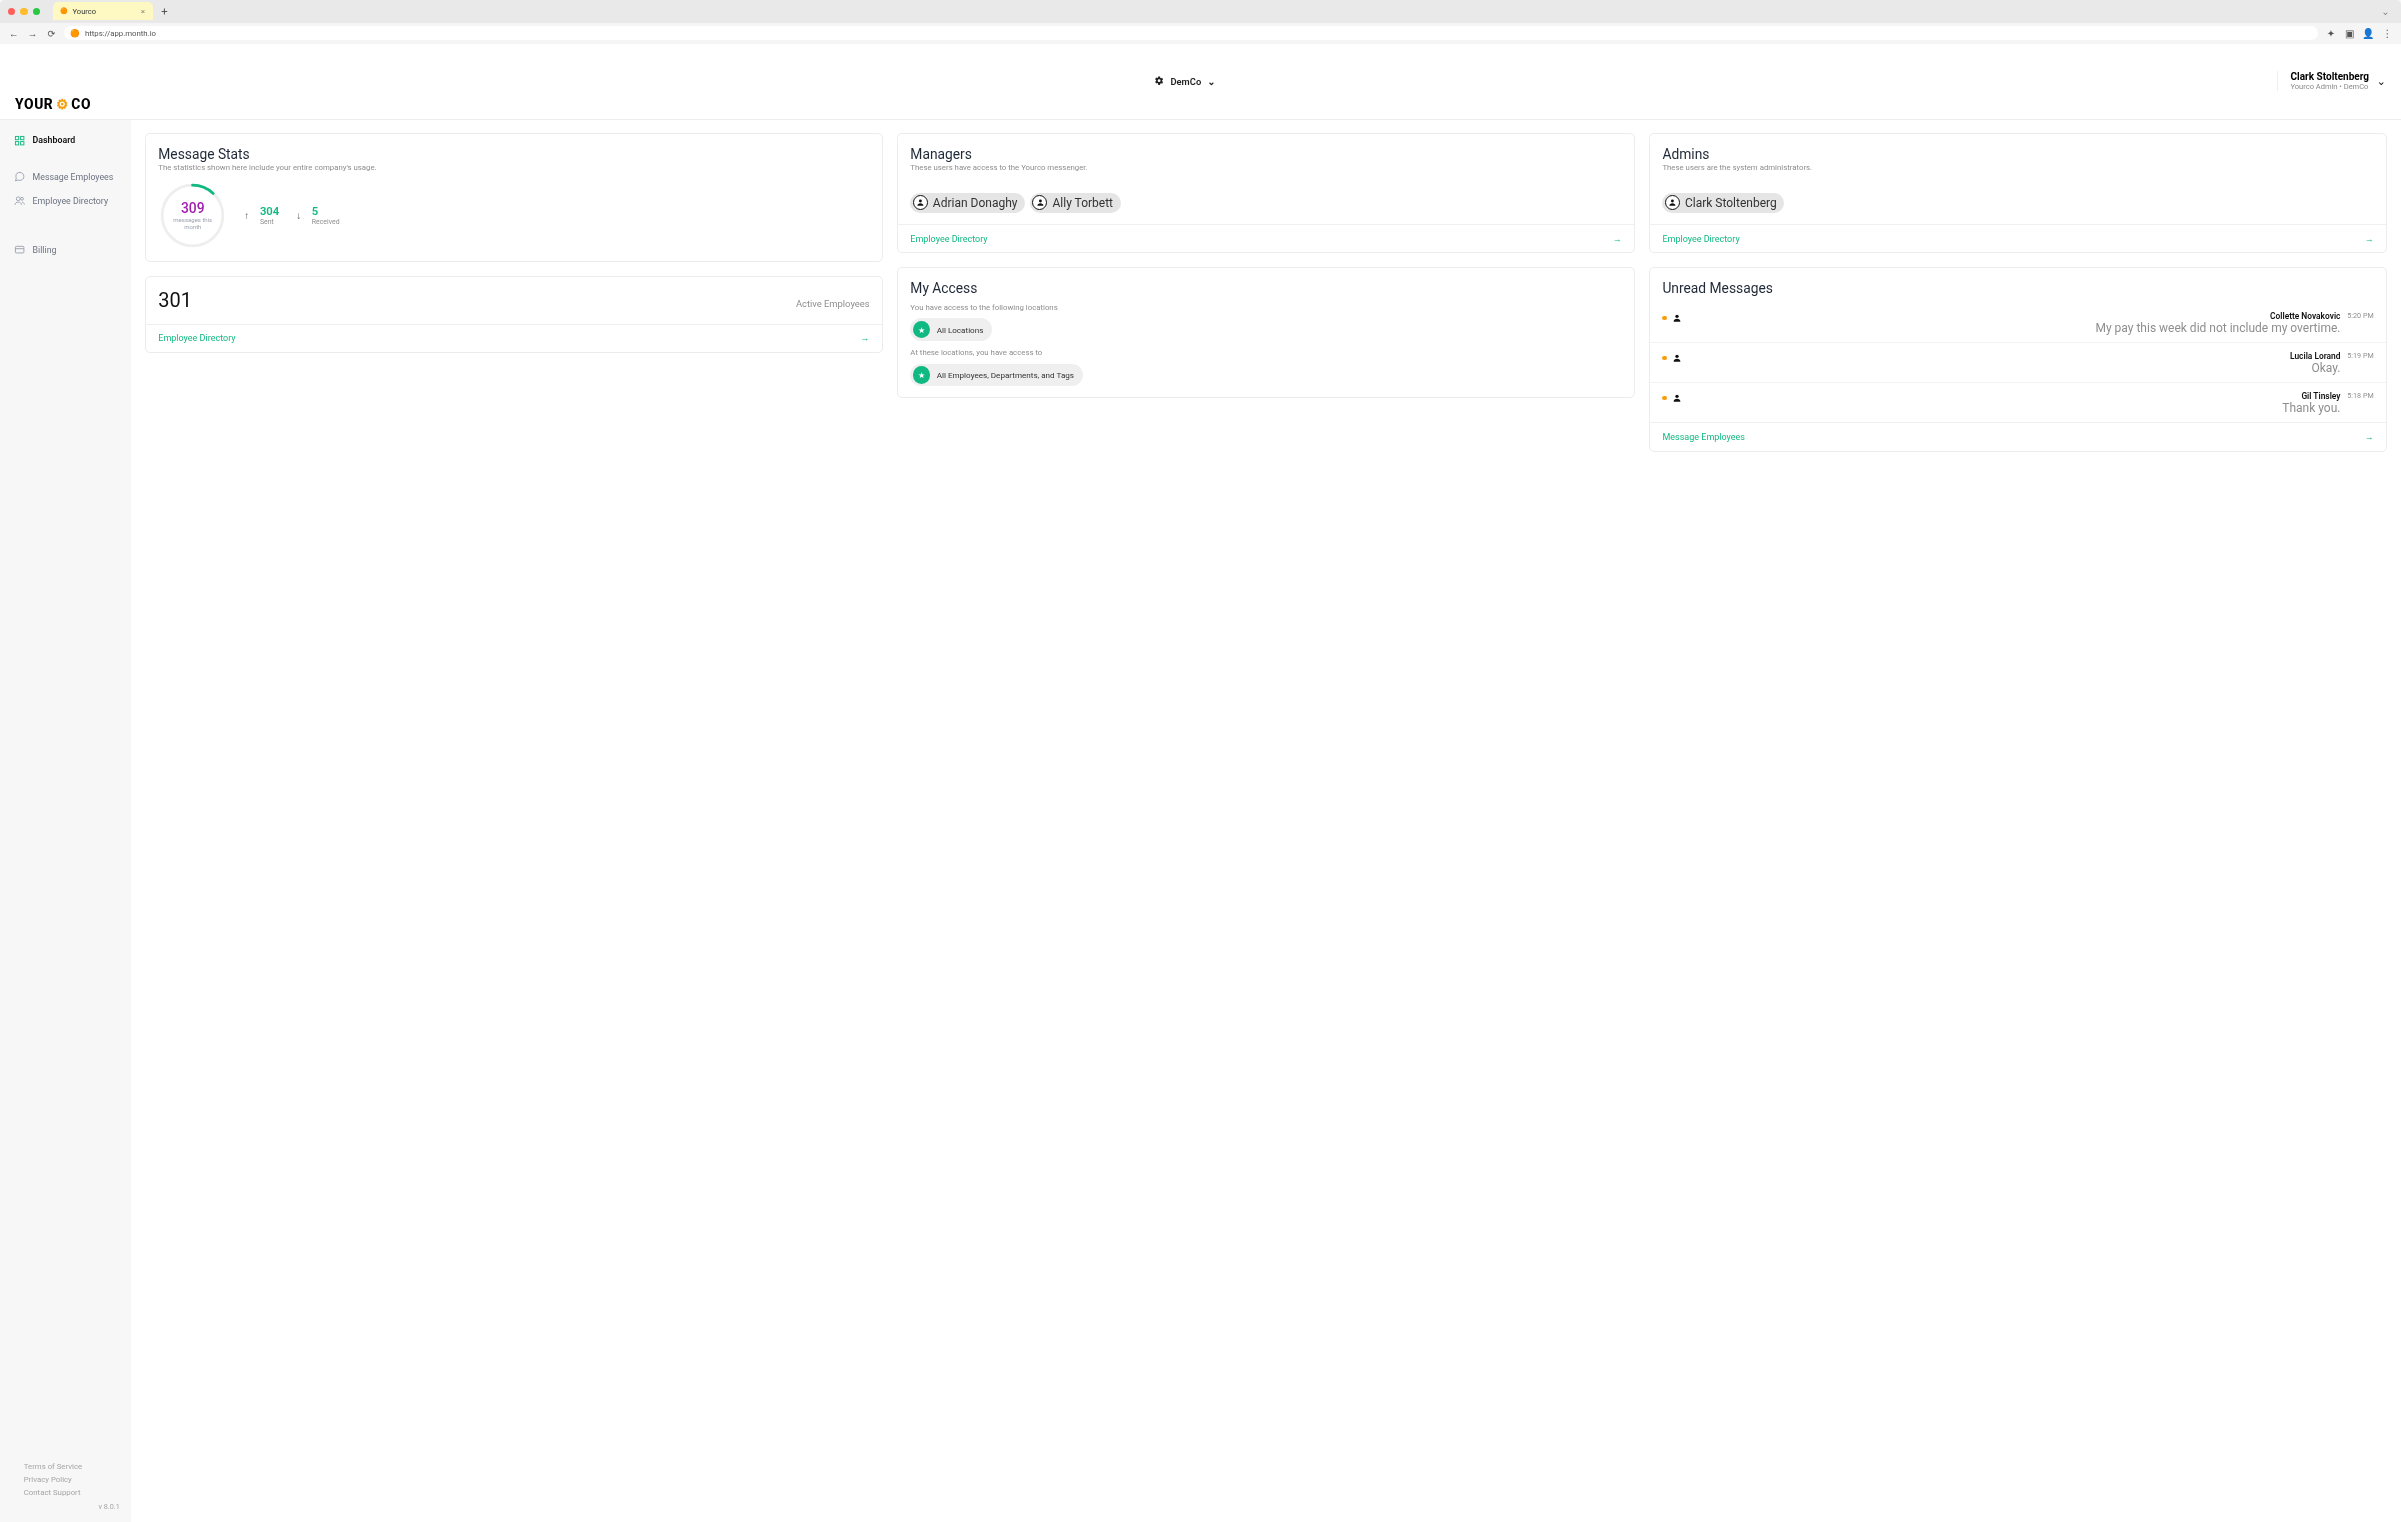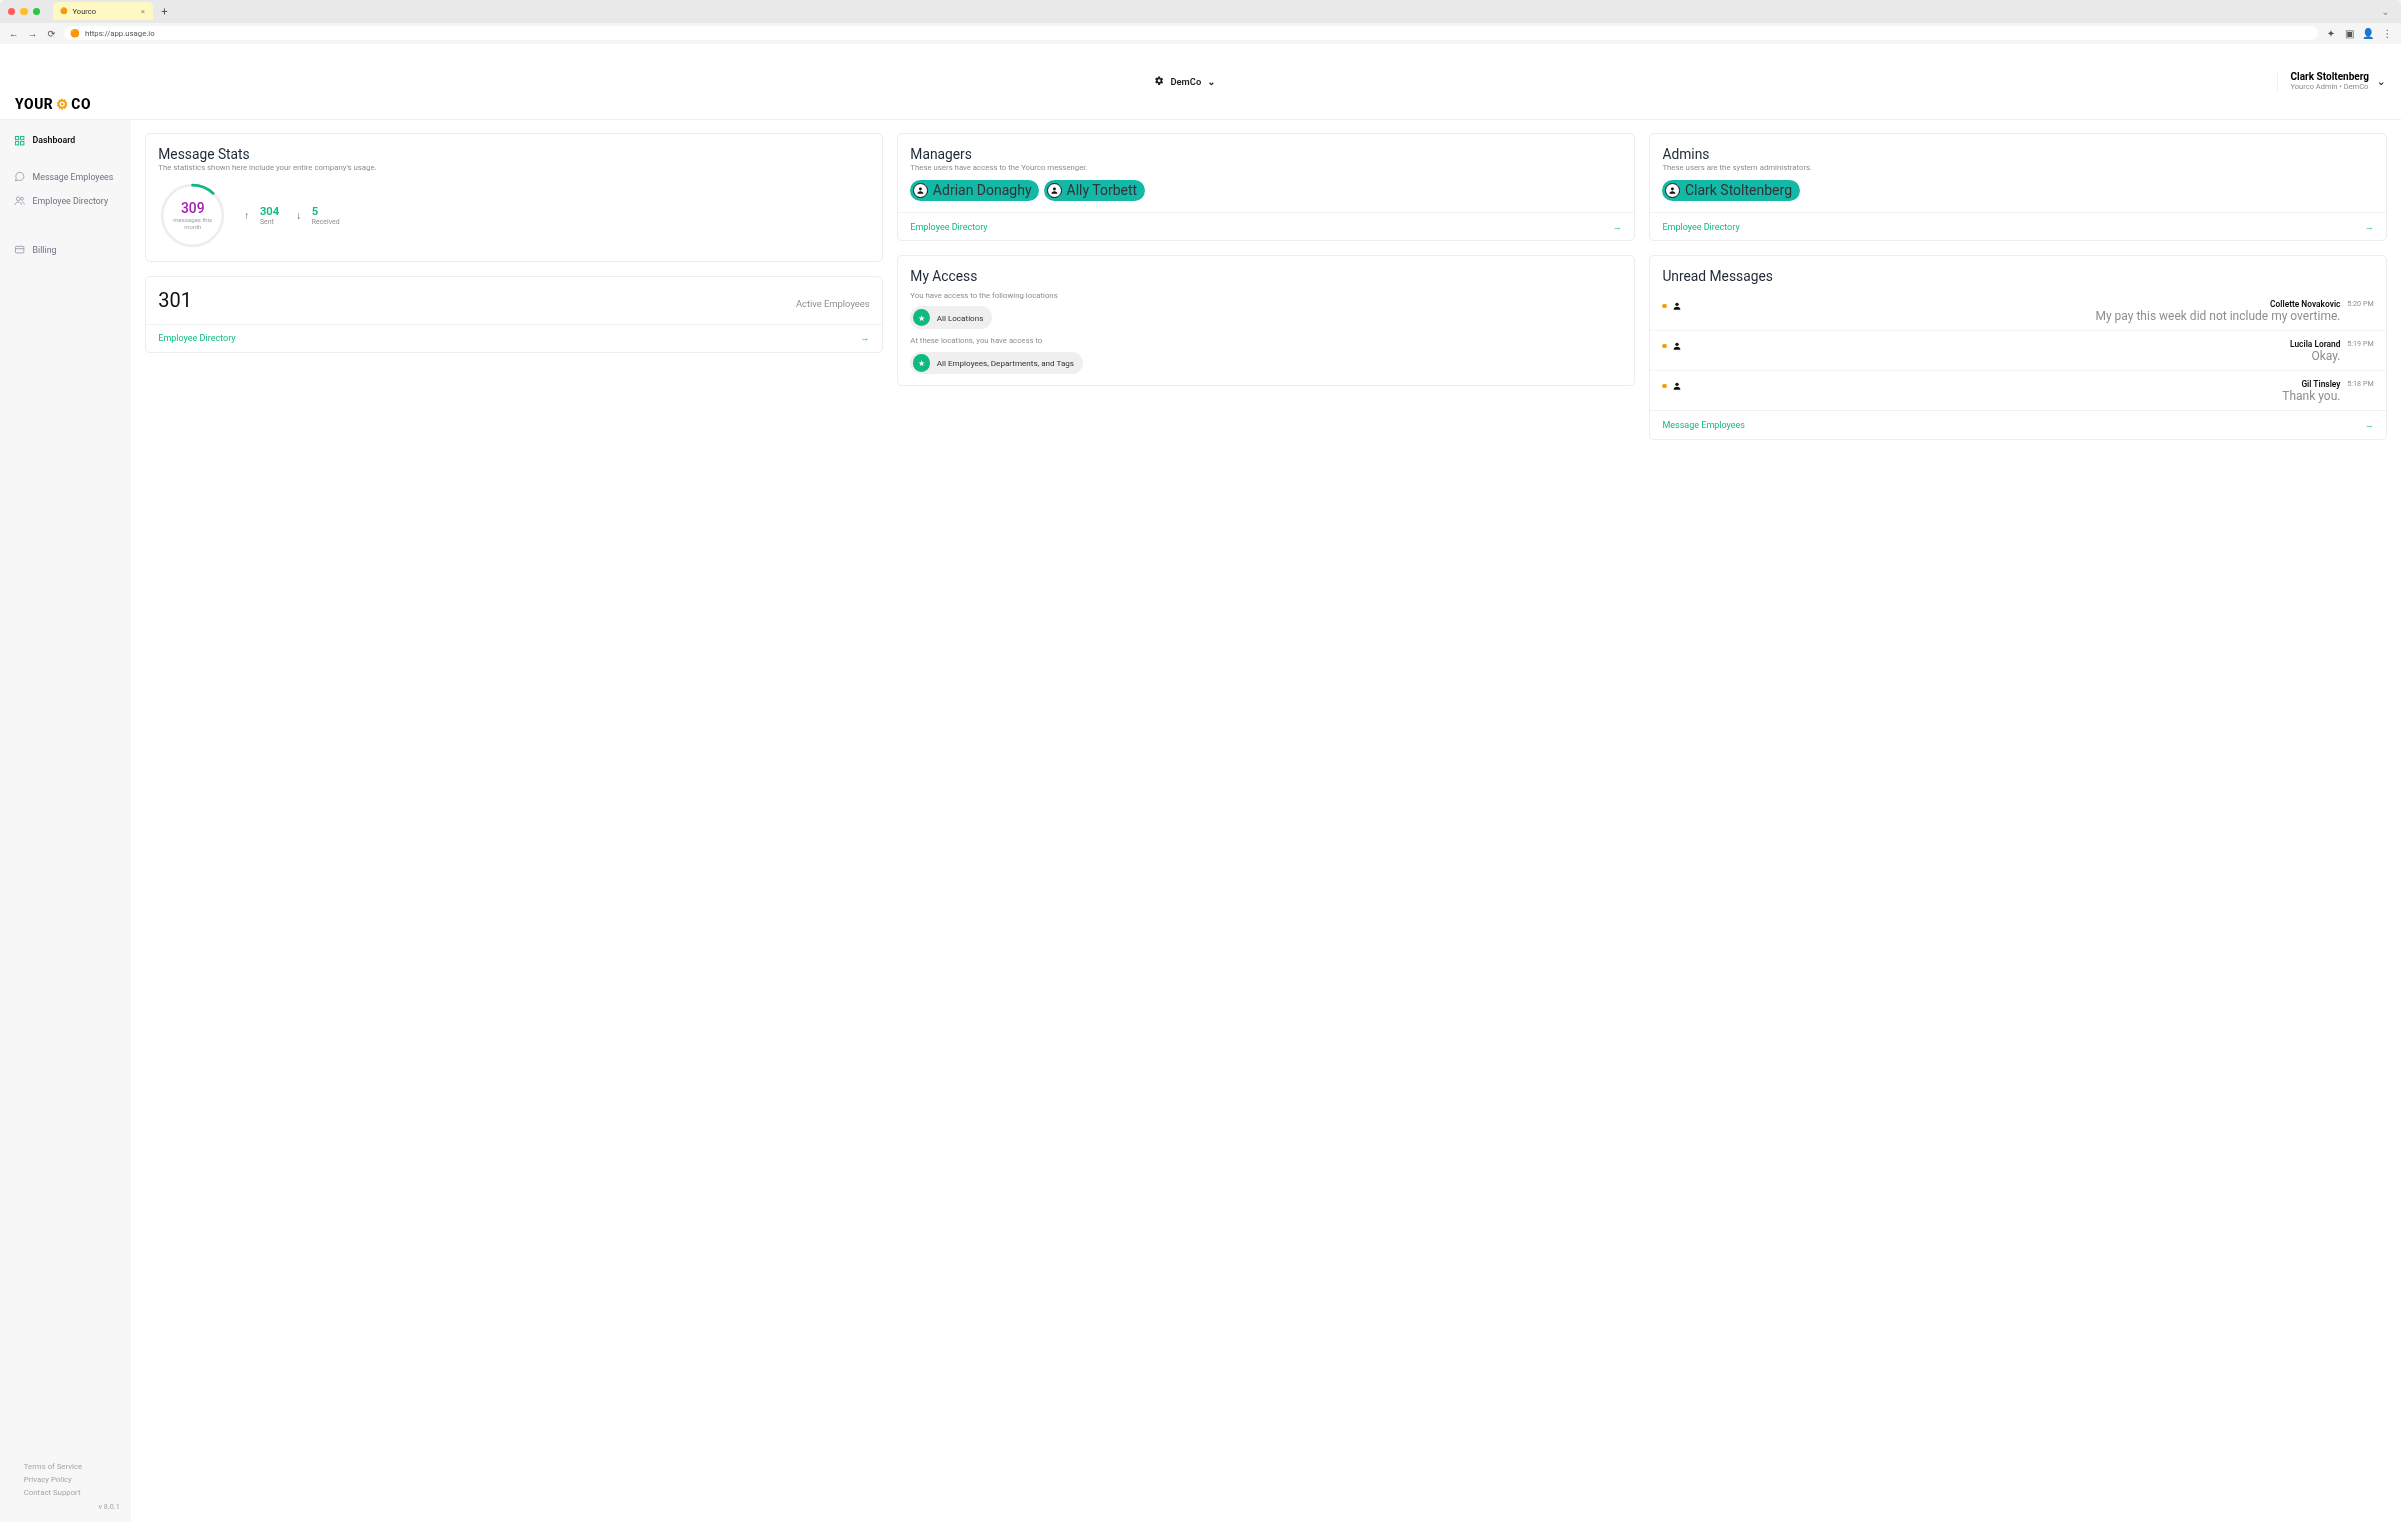--- a/index.html
+++ b/index.html
@@ -72,21 +72,21 @@
   .ae-row { display:flex; align-items:baseline; justify-content:space-between; }
   .ae-num { font-size: 20px; color:#111;}
   .ae-label { font-size: 9.4px; color:#8e8e8e;}
 
   
   .card-link { display:flex; align-items:center; justify-content:space-between; padding:8.8px 12.5px; border-top:0.6px solid #f0f0f0; color:#10b981; font-size:9px; cursor:pointer;}
   .arrow-right { color:#10b981; }
 
   
   .chips { display:flex; flex-wrap:wrap; gap:5px; margin-top:7.5px;}
-  .chip { display:inline-flex; align-items:center; gap:5px; background:#14b8a6; border-radius:12.5px; padding:2.5px 7.5px 2.5px 2.5px; font-size:14px; color:#333;}
+  .chip { display:inline-flex; align-items:center; gap:5px; background:#e5e5e5; border-radius:12.5px; padding:2.5px 7.5px 2.5px 2.5px; font-size:12px; color:#333;margin-top:13px;}
   .avatar { width:15px; height:15px; border-radius:50%; border:0.9px solid #111; display:flex; align-items:center; justify-content:center; background:#fff;}
   .avatar svg { width:8.8px; height:8.8px;}
 
   
   .pill { display:inline-flex; align-items:center; gap:6.3px; background:#efefef; border-radius:12.5px; padding:2.5px 8.8px 2.5px 2.5px; font-size:8.1px; color:#333;}
   .pill .star-badge { width:17.5px; height:17.5px; border-radius:50%; background:#10b981; display:flex; align-items:center; justify-content:center; color:#fff;}
   .access-block { margin-top:7.5px; }
   .access-sub { font-size:7.8px; color:#8e8e8e; margin-bottom:6.3px; }
 
   
@@ -121,21 +121,21 @@
     </div>
     <div class="new-tab">+</div>
     <div class="dropdown-caret">⌄</div>
   </div>
   <div class="toolbar">
     <div class="nav-btn">←</div>
     <div class="nav-btn">→</div>
     <div class="nav-btn">⟳</div>
     <div class="url-bar">
       <span>🟠</span>
-      <span>https://app.usage.io</span>
+      <span>https://app.month.io</span>
     </div>
     <div class="tool-icon">✦</div>
     <div class="tool-icon">▣</div>
     <div class="tool-icon">👤</div>
     <div class="tool-icon">⋮</div>
   </div>
 </div>
 
 <div class="app-header">
   <div class="logo">

